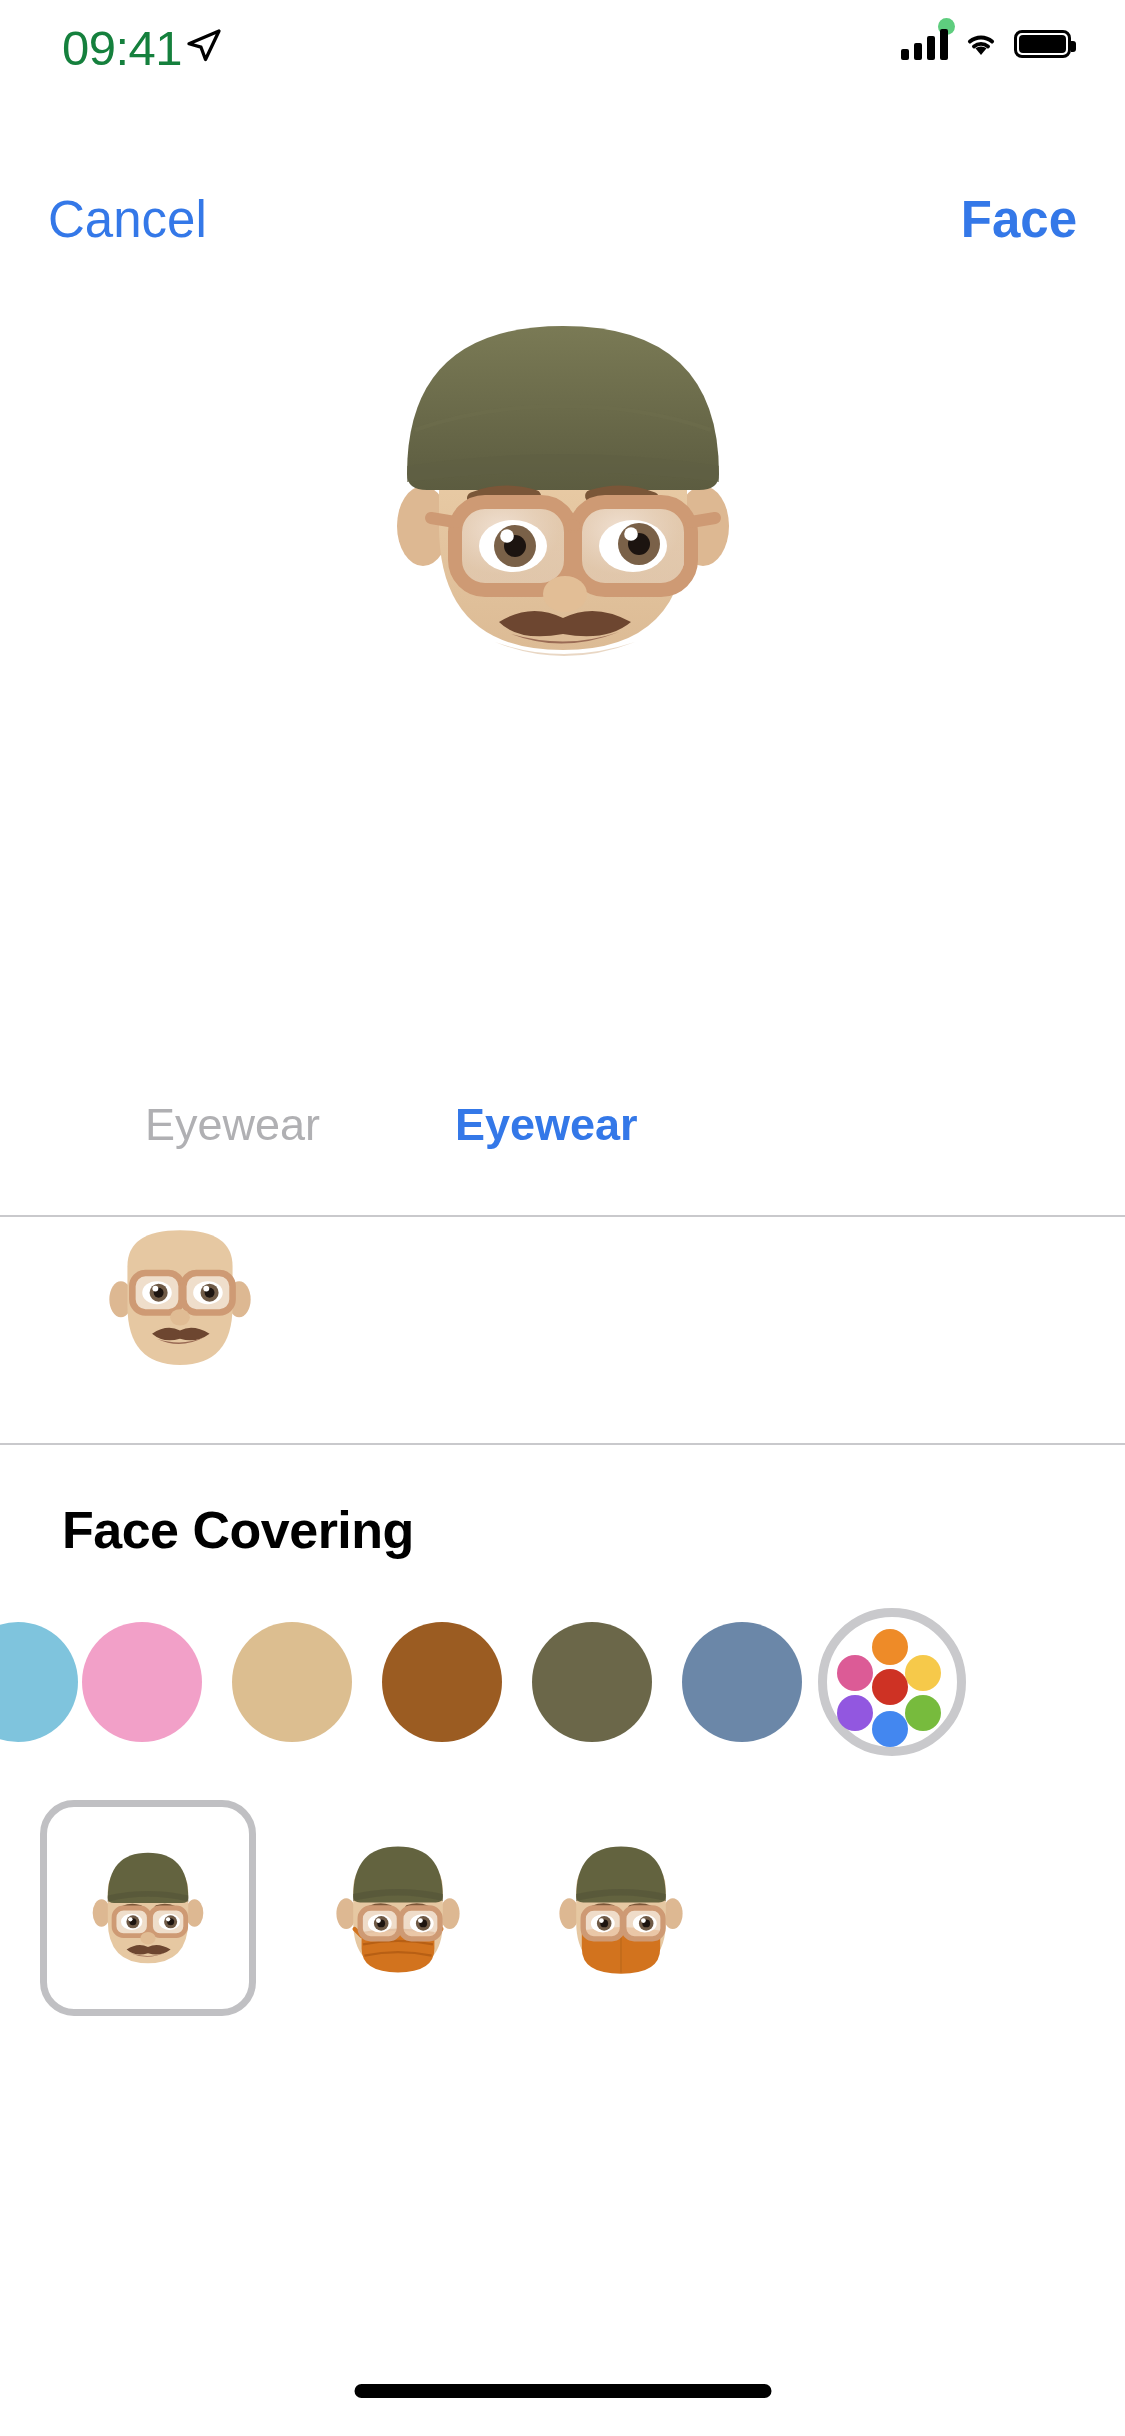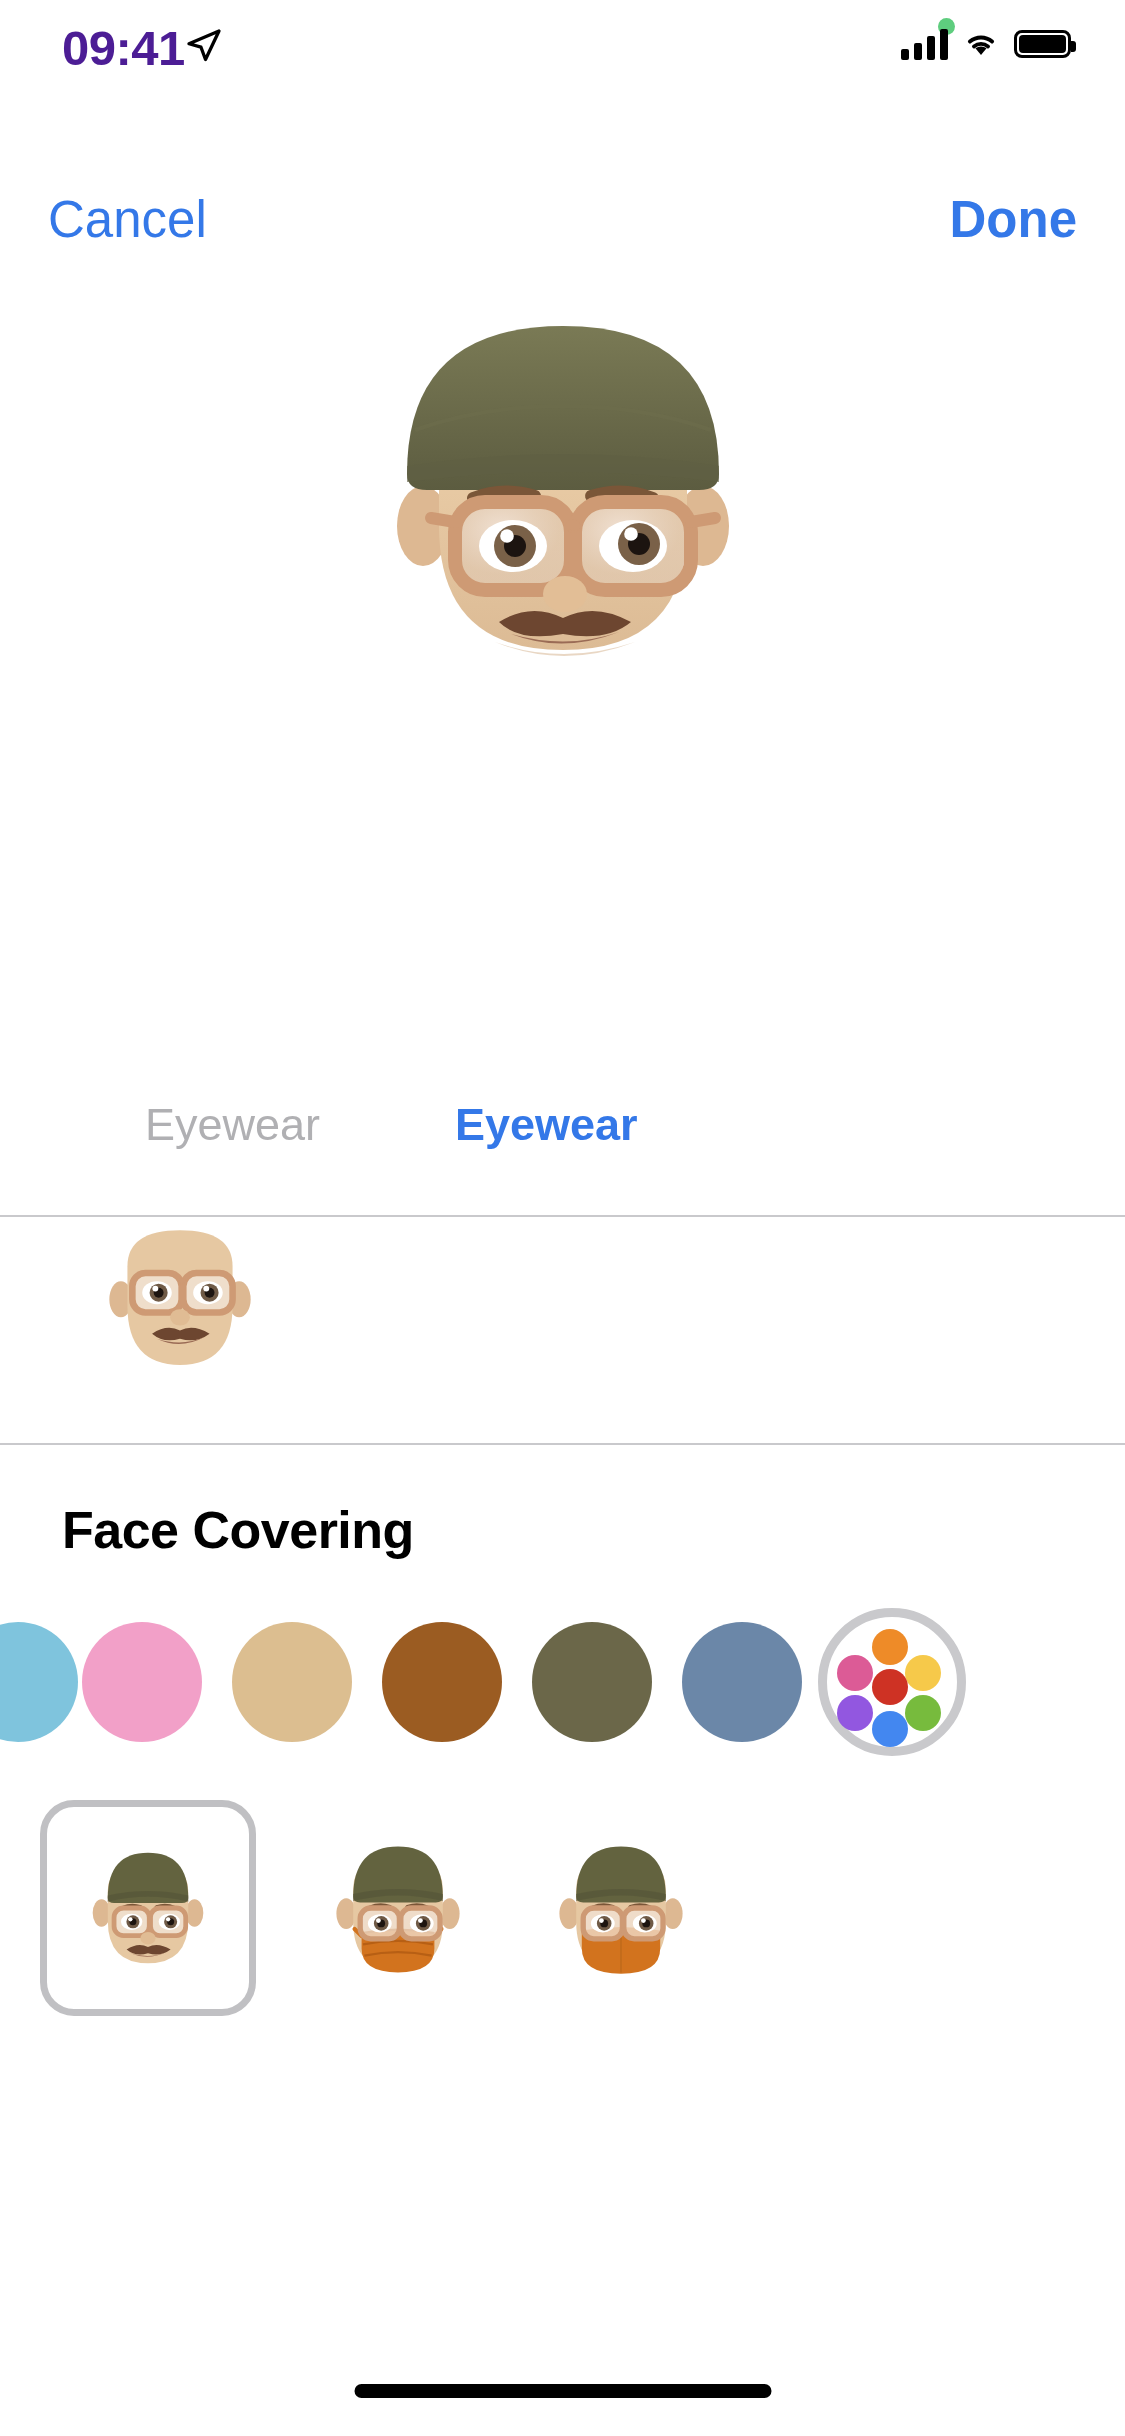--- a/index.html
+++ b/index.html
@@ -14,21 +14,21 @@
   
   .status-bar {
     position:absolute; top:0; left:0; width:1125px; height:132px;
   }
   .rec-dot {
     position:absolute; left:938px; top:18px;
     width:17px; height:17px; border-radius:50%; background:#5ECD7E;
   }
   .status-time {
     position:absolute; left:62px; top:22px;
-    font-size:49px; font-weight:700; letter-spacing:-0.5px; color:#4c1d95;
+    font-size:49px; font-weight:400; letter-spacing:-0.5px; color:#15803d;
     line-height:52px;
   }
   .loc-arrow { position:absolute; left:186px; top:28px; width:36px; height:36px; }
   .status-right {
     position:absolute; right:54px; top:28px;
     display:flex; align-items:center; gap:14px;
   }
   .sig-bars { display:flex; align-items:flex-end; gap:5px; height:32px; }
   .sig-bars i { display:block; width:8px; background:#000; border-radius:2px; }
   .sig-bars i:nth-child(1){height:11px;}
@@ -160,21 +160,21 @@
         <path d="M7.3 11.6 a7.5 7.5 0 0 1 9.4 0" stroke="#000" stroke-width="2.6" fill="none" stroke-linecap="round"></path>
       </svg>
       <div class="battery">
           <span></span>
         </div>
     </div>
   </div>
 
   <div class="navbar">
     <button class="nav-btn nav-cancel">Cancel</button>
-    <button class="nav-btn nav-done">Done</button>
+    <button class="nav-btn nav-done">Face</button>
   </div>
 
   <div class="preview-wrap">
     <svg width="560" height="420" viewBox="0 0 280 210">
       <defs>
         <linearGradient id="hatG" x1="0" y1="0" x2="0" y2="1">
           <stop offset="0%" stop-color="#7A7A55"></stop>
             <stop offset="100%" stop-color="#5C5C40"></stop>
         </linearGradient>
         <linearGradient id="skinG" x1="0" y1="0" x2="0" y2="1">

